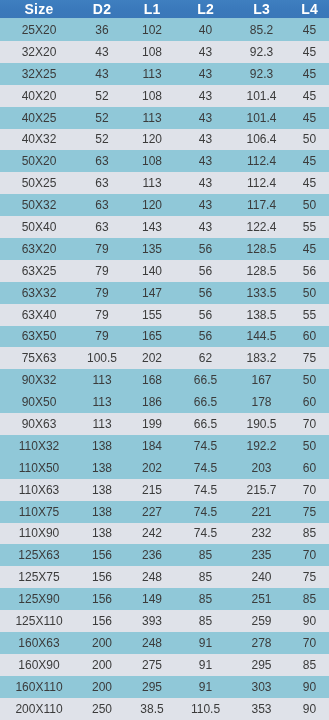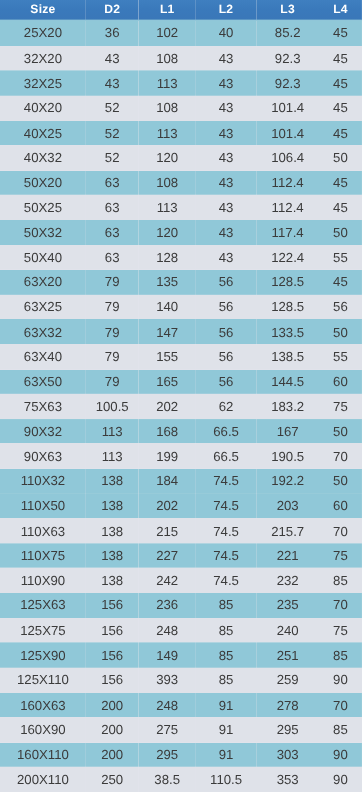--- a/index.html
+++ b/index.html
@@ -33,21 +33,21 @@
   }
 
   
   thead tr {
     height: 18px;
   }
   thead th {
     height: 18px;
     background: linear-gradient(to bottom, #3f7fc0 0%, #3a79bb 50%, #3a77b8 100%);
     color: #ffffff;
-    font-size: 11px;
+    font-size: 14px;
     font-weight: bold;
     letter-spacing: 0.2px;
     border-bottom: 1px solid #8fc6d8;
   }
 
   
   tbody tr {
     height: 19.5px;
   }
   tbody td {
@@ -162,21 +162,21 @@
         <td>50X32</td>
         <td>63</td>
         <td>120</td>
         <td>43</td>
         <td>117.4</td>
         <td>50</td>
       </tr>
       <tr class="row-even">
         <td>50X40</td>
         <td>63</td>
-        <td>128</td>
+        <td>143</td>
         <td>43</td>
         <td>122.4</td>
         <td>55</td>
       </tr>
       <tr class="row-odd">
         <td>63X20</td>
         <td>79</td>
         <td>135</td>
         <td>56</td>
         <td>128.5</td>
@@ -223,20 +223,28 @@
         <td>75</td>
       </tr>
       <tr class="row-odd">
         <td>90X32</td>
         <td>113</td>
         <td>168</td>
         <td>66.5</td>
         <td>167</td>
         <td>50</td>
       </tr>
+      <tr class="row-odd">
+        <td>90X50</td>
+        <td>113</td>
+        <td>186</td>
+        <td>66.5</td>
+        <td>178</td>
+        <td>60</td>
+      </tr>
       <tr class="row-even">
         <td>90X63</td>
         <td>113</td>
         <td>199</td>
         <td>66.5</td>
         <td>190.5</td>
         <td>70</td>
       </tr>
       <tr class="row-odd">
         <td>110X32</td>

